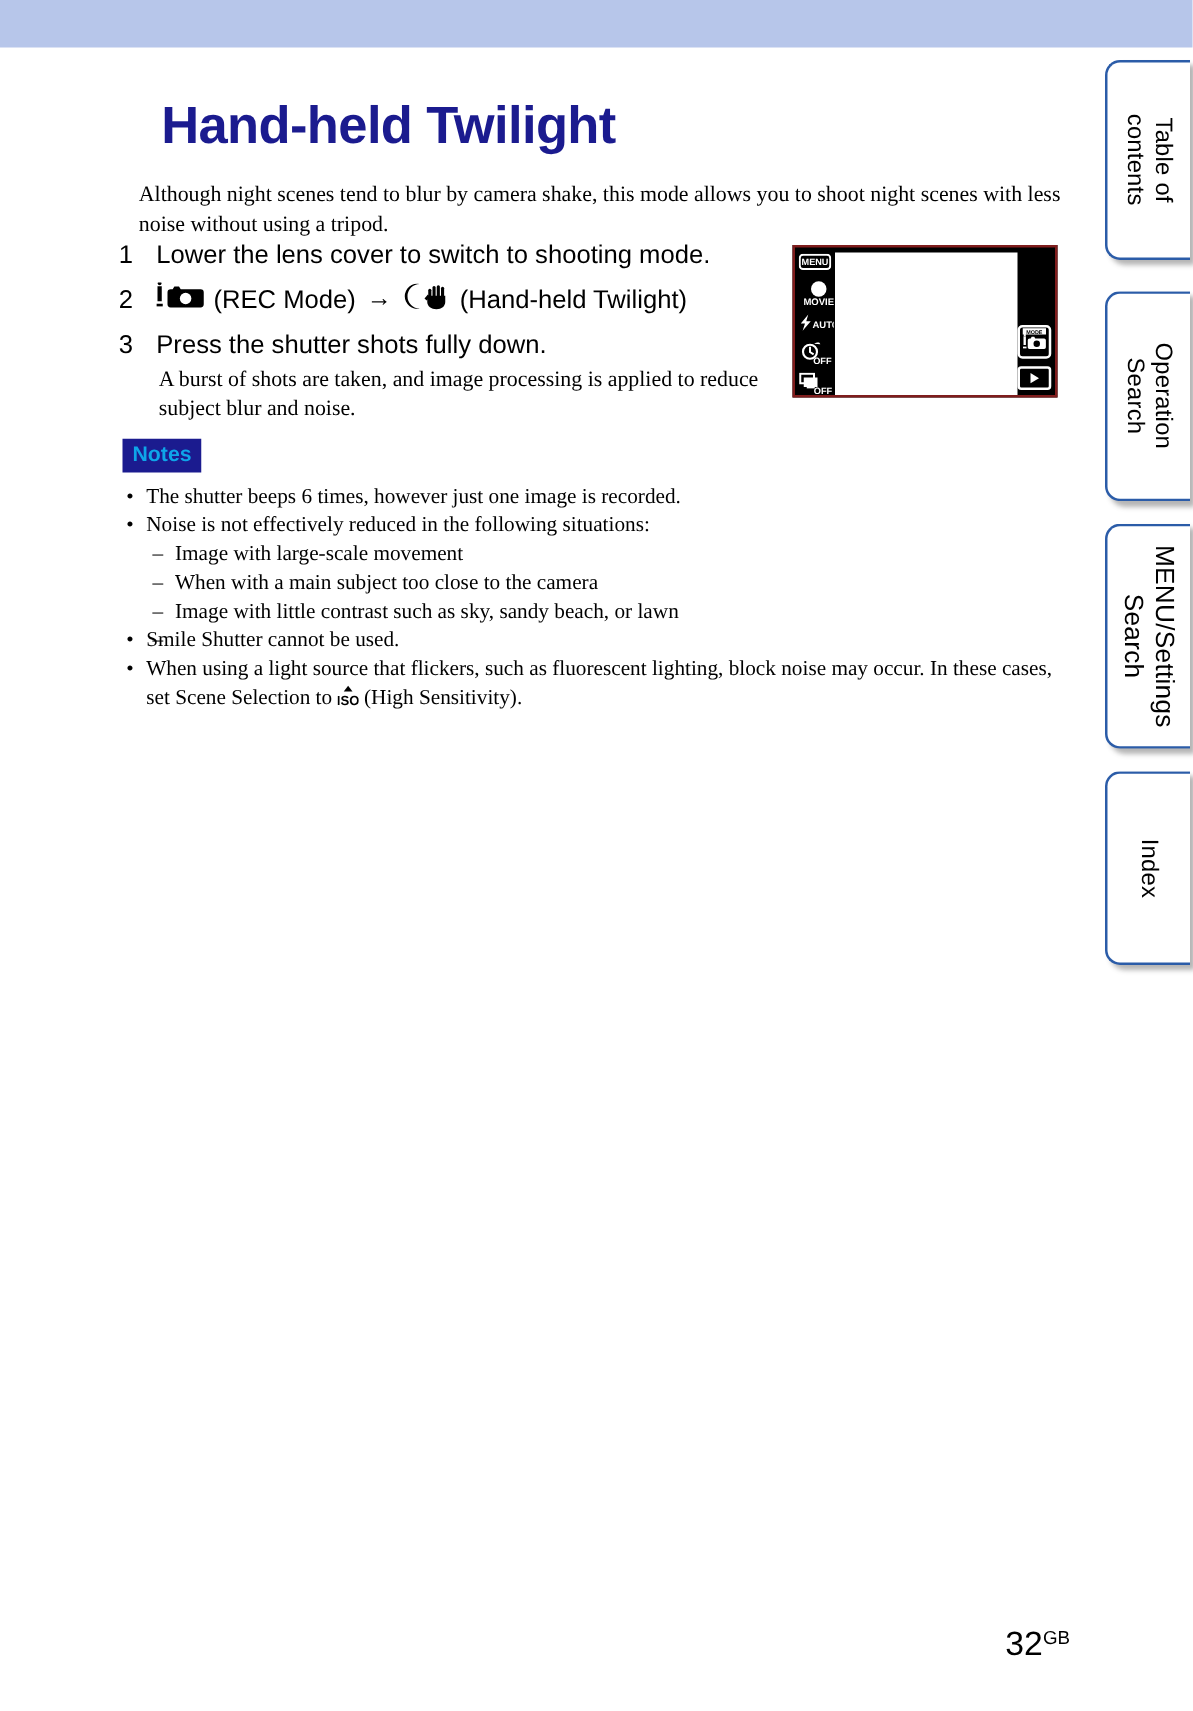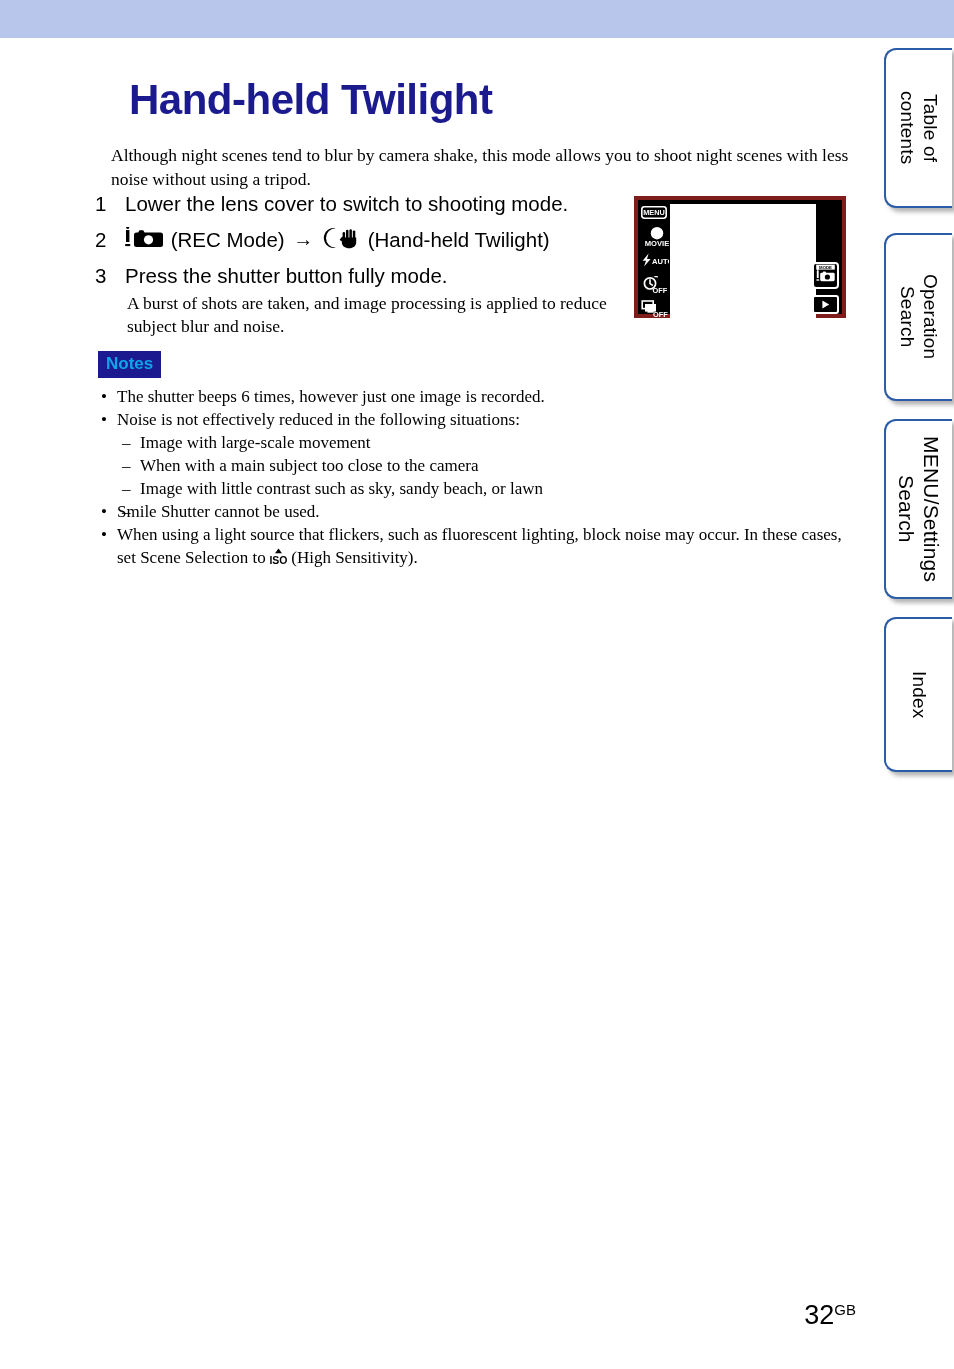--- a/index.html
+++ b/index.html
@@ -109,21 +109,21 @@
   }
 
   
   .lcd {
     position: absolute;
     left: 634px;
     top: 158px;
     width: 212px;
     height: 122px;
     background: #000000;
-    border: 4px solid #7f1d1d;
+    border: 2px solid #7f1d1d;
     box-sizing: border-box;
   }
   .lcd-inner {
     position: absolute;
     left: 32px;
     top: 4px;
     width: 146px;
     height: 114px;
     background: #ffffff;
   }
@@ -317,21 +317,21 @@
             <path d="M19.8 10.5 L34.2 10.5 L34.2 15.3 C34.2 19.0 31.2 21.3 27.1 21.3 C23.0 21.3 19.8 19.0 19.8 15.3 Z"></path>
             <path d="M20.3 9.5 L17.6 12.8 L19.3 14.3 L21.9 11.6 Z"></path>
           </g>
         </svg>
       </span>
       <span>(Hand-held Twilight)</span>
     </div>
 
     <div class="step">
       <span class="num">3</span>
-      <span>Press the shutter button fully mode.</span>
+      <span>Press the shutter shots fully down.</span>
       <div class="sub">A burst of shots are taken, and image processing is applied to reduce subject blur and noise.</div>
     </div>
 
   </div>
 
   <div class="lcd">
     <div class="lcd-inner"></div>
 
     <div class="lcd-rail">
 

